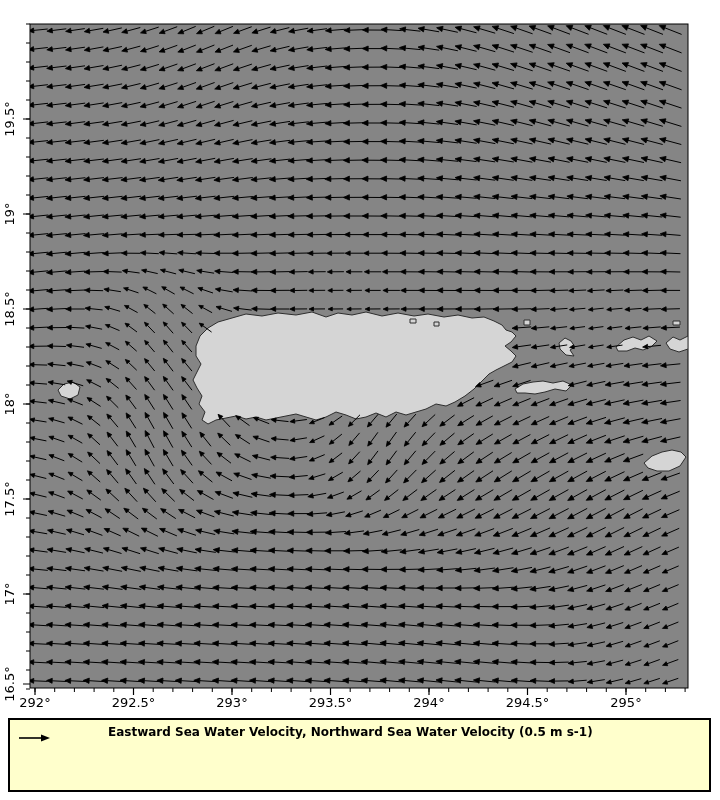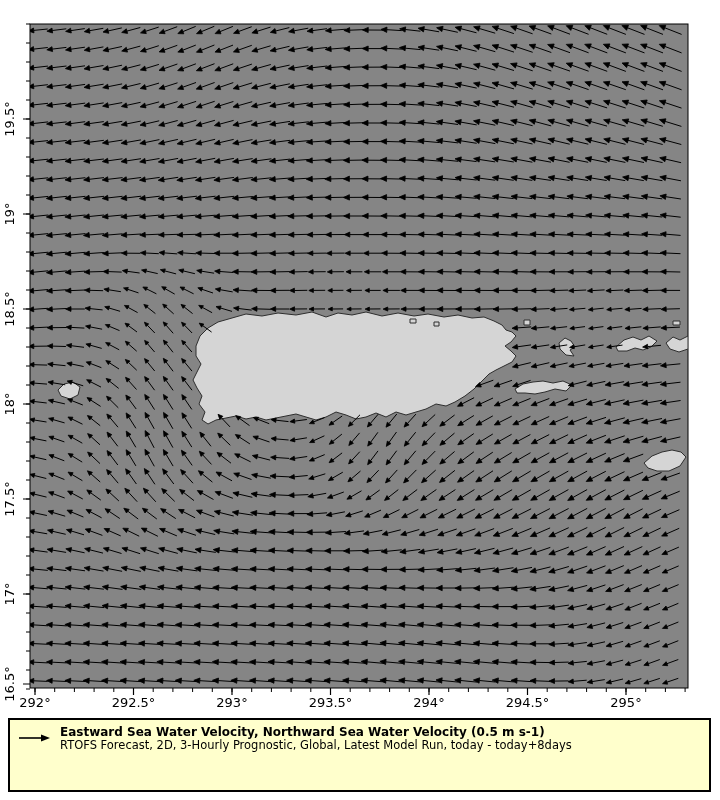--- a/index.html
+++ b/index.html
@@ -1,21 +1,21 @@
 <!DOCTYPE html>
 <html><head>
 <meta charset="utf-8">
 <style>
   html,body{margin:0;padding:0;background:#ffffff;}
   .figure{position:relative;width:720px;height:800px;background:#ffffff;
           font-family:"DejaVu Sans","Liberation Sans",sans-serif;overflow:hidden;}
   #map-svg{position:absolute;left:0;top:0;}
   .legend{position:absolute;left:8px;top:718px;width:703px;height:74px;
           background:#ffffcc;border:2px solid #000;box-sizing:border-box;
-          display:flex;align-items:flex-start;}
+          display:flex;align-items:flex-start;gap:48px;}
   .legend-arrow{margin:12px 0 0 7px;flex:0 0 auto;}
   .legend-text{margin-left:9px;padding-top:6px;font-size:11.5px;line-height:12.3px;color:#000;}
   .legend-title{font-weight:bold;font-size:12px;line-height:13px;}
 </style>
 </head>
 <body>
 
 <div class="figure">
   <svg id="map-svg" width="720" height="716" viewBox="0 0 720 716">
       <rect x="30" y="24" width="658" height="664" fill="#858585" stroke="#000" stroke-width="1"></rect>
@@ -57,16 +57,15 @@
       <text x="14" y="684" text-anchor="middle" font-size="13" fill="#000" transform="rotate(-90 14 684)">16.5°</text>
     </svg>
 
   <div class="legend">
     <svg class="legend-arrow" width="34" height="12" viewBox="0 0 34 12">
       <line x1="2" y1="6" x2="26" y2="6" stroke="#000" stroke-width="1.6"></line>
       <polygon points="33,6 24,2.6 24,9.4" fill="#000"></polygon>
     </svg>
     <div class="legend-text">
       <div class="legend-title">Eastward Sea Water Velocity, Northward Sea Water Velocity (0.5 m s-1)</div>
-      <div>RTOFS Forecast, 2D, 3-Hourly Prognostic, Global, Latest Model Run, today - today+8days</div>
     </div>
   </div>
 </div>
 
 </body></html>

